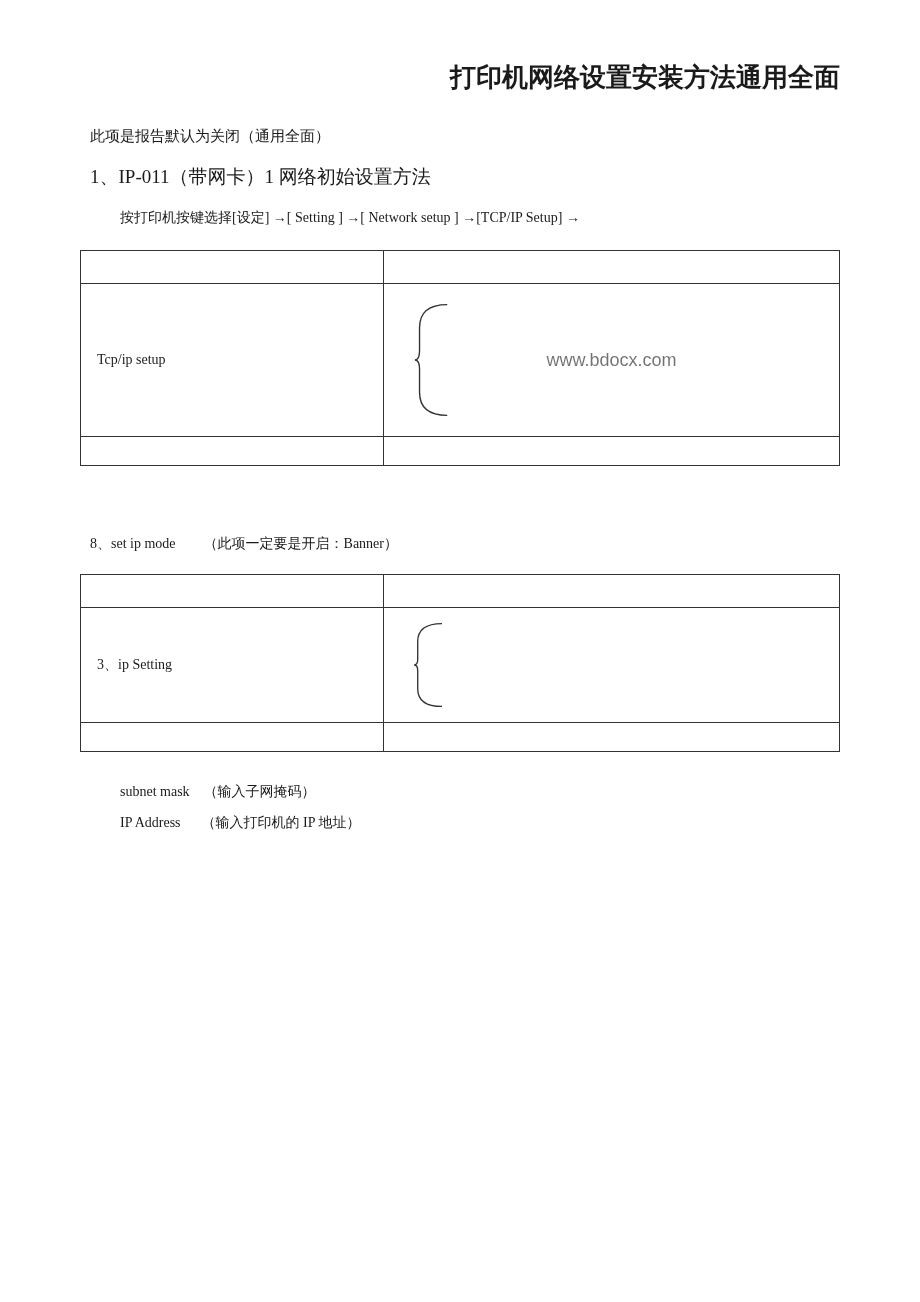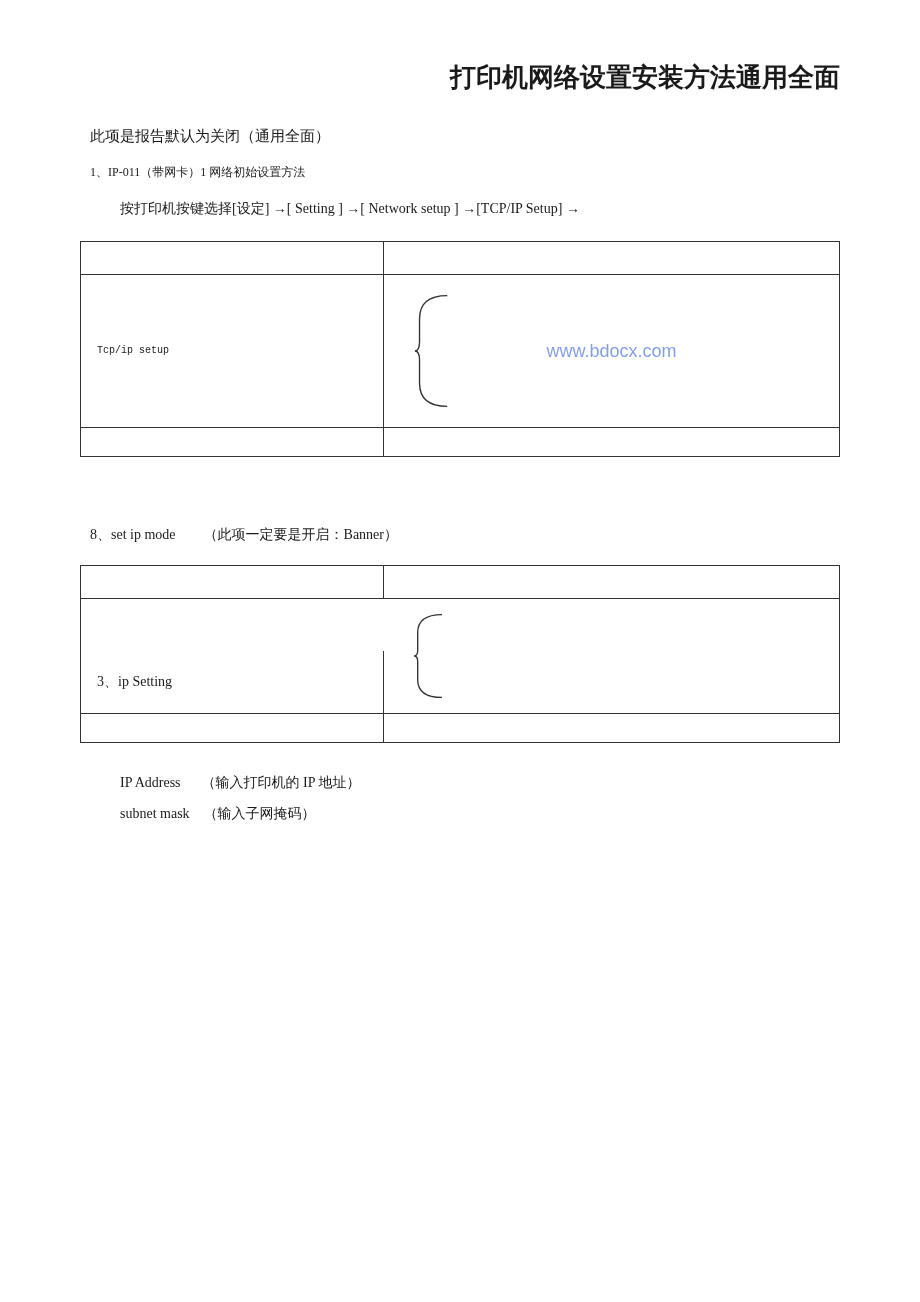--- a/index.html
+++ b/index.html
@@ -21,21 +21,21 @@
       font-weight: bold;
       margin-bottom: 32px;
       font-family: "SimHei", "黑体", "Microsoft YaHei", sans-serif;
     }
     .subtitle {
       font-size: 15px;
       margin-bottom: 18px;
       padding-left: 10px;
     }
     .section-heading {
-      font-size: 12px;
+      font-size: 19px;
       margin-bottom: 16px;
       padding-left: 10px;
     }
     .instruction-text {
       font-size: 14px;
       line-height: 1.7;
       margin-bottom: 20px;
       padding-left: 40px;
     }
     .table-container {
@@ -59,24 +59,23 @@
       min-height: 32px;
     }
     .table-body-row {
       display: flex;
       border-bottom: 1.5px solid #333;
     }
     .table-body-left {
       width: 40%;
       border-right: 1.5px solid #333;
       padding: 30px 16px 30px 16px;
-      font-size: 10px;
-      display: flex;
-      align-items: center;
-      font-family: Liberation Mono, monospace;
+      font-size: 14px;
+      display: flex;
+      align-items: center;
     }
     .table-body-right {
       width: 60%;
       padding: 16px 24px;
       position: relative;
       display: flex;
       align-items: center;
       justify-content: flex-start;
     }
     .brace-svg {
@@ -95,21 +94,21 @@
     .table-footer-right {
       width: 60%;
       padding: 8px 12px;
       min-height: 28px;
     }
     .watermark {
       position: absolute;
       left: 50%;
       top: 50%;
       transform: translate(-50%, -50%);
-      color: #1d4ed8;
+      color: #000000;
       font-size: 18px;
       font-family: Arial, sans-serif;
       white-space: nowrap;
       pointer-events: none;
       opacity: 0.55;
     }
     .items-list {
       margin: 18px 0 8px 0;
       padding-left: 10px;
     }
@@ -131,21 +130,20 @@
       line-height: 1.7;
     }
     
     .brace-svg-small {
       width: 50px;
       height: 90px;
     }
     .table-body-row-small {
       display: flex;
       border-bottom: 1.5px solid #333;
-      align-items: flex-end;
     }
     .table-body-left-small {
       width: 40%;
       border-right: 1.5px solid #333;
       padding: 22px 16px 22px 16px;
       font-size: 14px;
       display: flex;
       align-items: center;
     }
     .table-body-right-small {
@@ -217,22 +215,22 @@
     </div>
   </div>
   <div class="table-footer-row">
     <div class="table-footer-left"></div>
     <div class="table-footer-right"></div>
   </div>
 </div>
 
 <div class="bottom-notes">
   <p class="bottom-note-item">
+    <span>subnet mask</span>
+    <span>&nbsp;&nbsp;</span>
+    <span>（输入子网掩码）</span>
+  </p>
+  <p class="bottom-note-item">
     <span>IP Address</span>
     <span>&nbsp;&nbsp;&nbsp;&nbsp;</span>
     <span>（输入打印机的 IP 地址）</span>
   </p>
-  <p class="bottom-note-item">
-    <span>subnet mask</span>
-    <span>&nbsp;&nbsp;</span>
-    <span>（输入子网掩码）</span>
-  </p>
 </div>
 
 </body></html>

